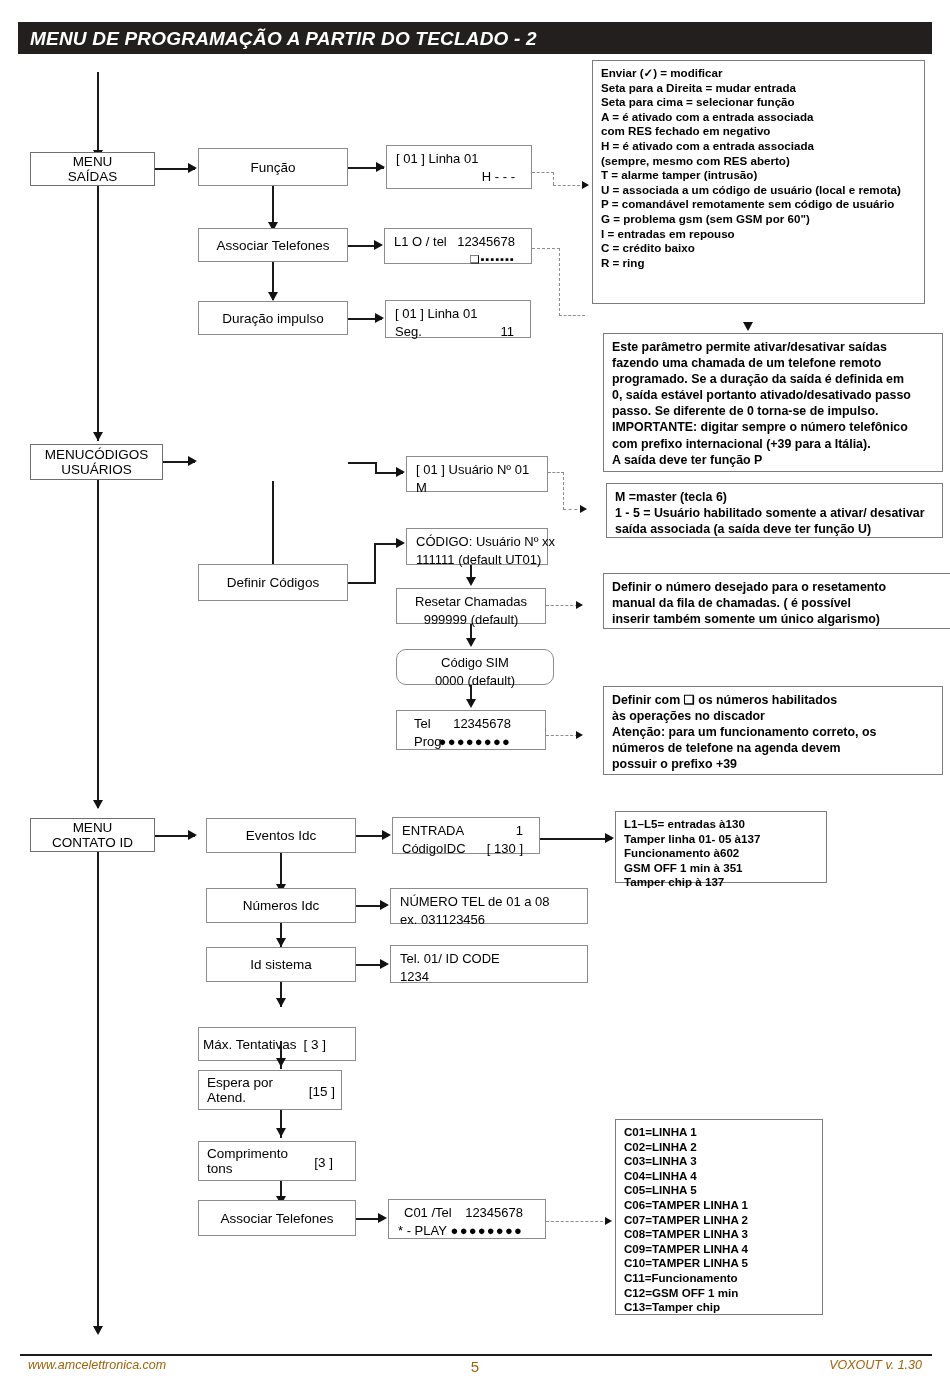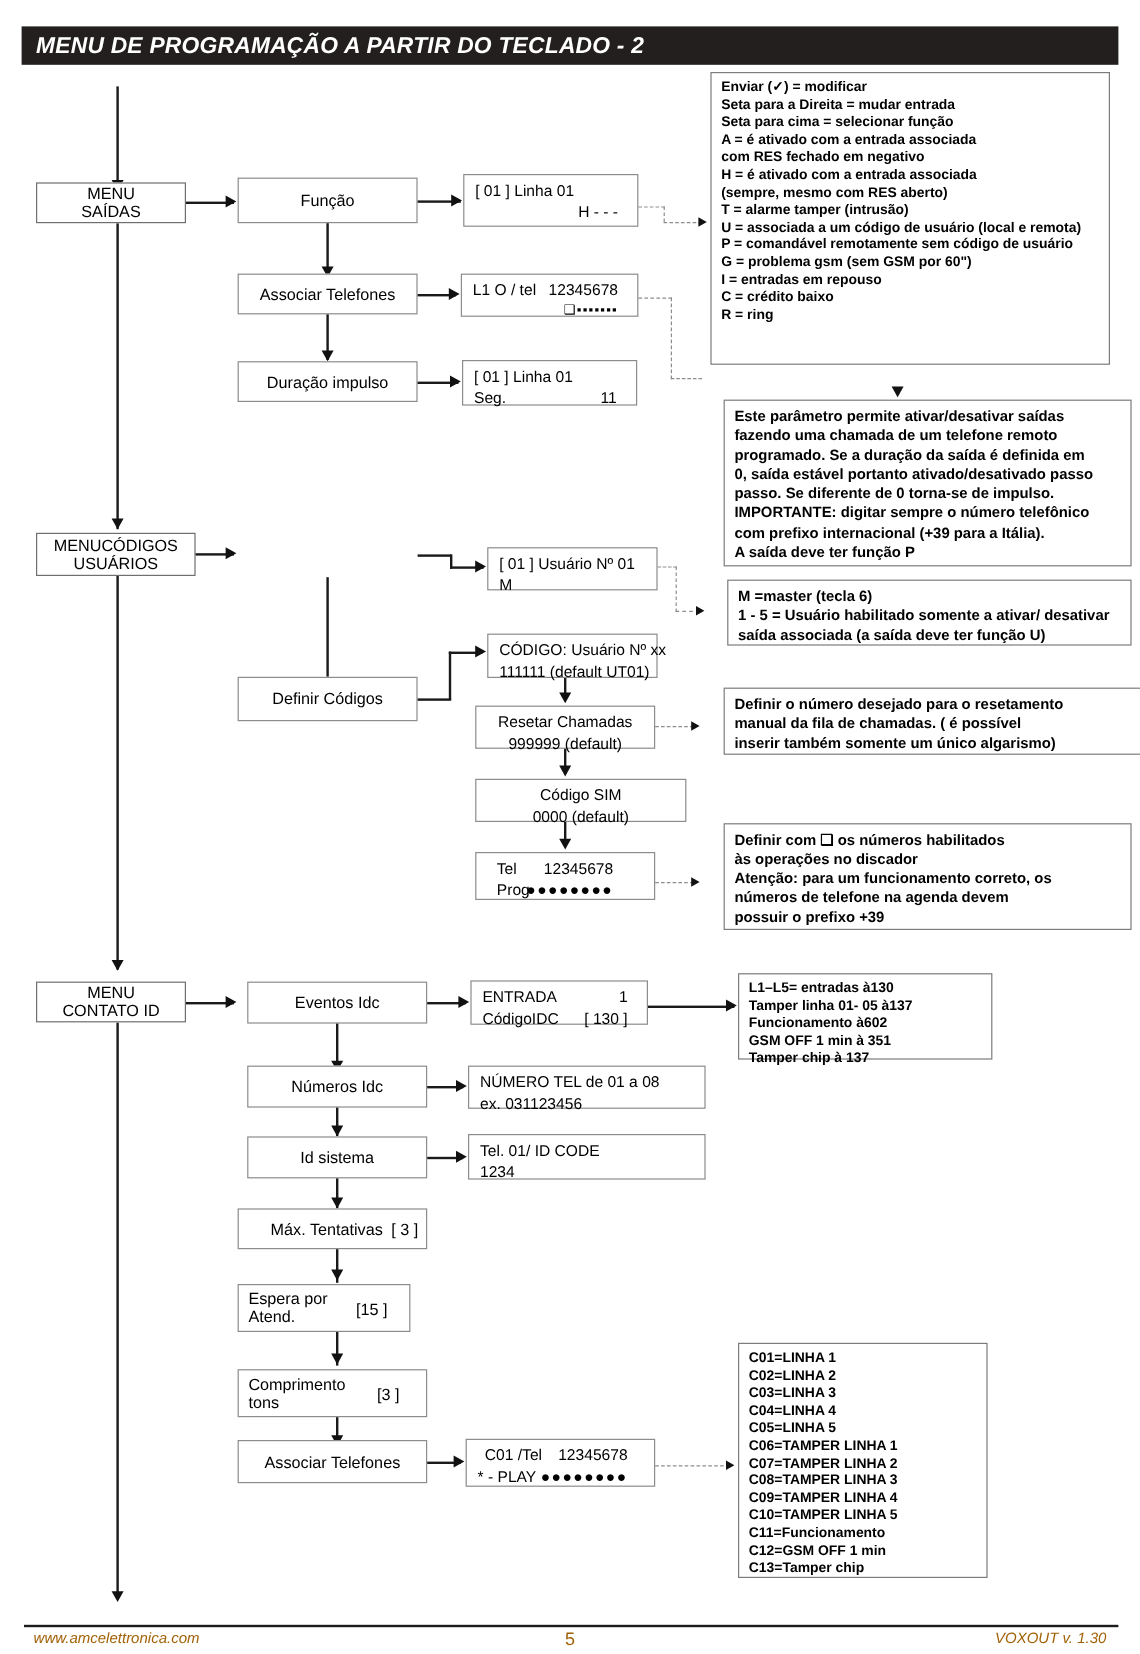--- a/index.html
+++ b/index.html
@@ -9,21 +9,21 @@
   
   .banner{position:absolute;left:18px;top:22px;width:914px;height:32px;background:#231f1e;}
   .banner-title{position:absolute;left:30px;top:27px;width:880px;height:24px;
     font-style:italic;font-weight:bold;font-size:19px;letter-spacing:0.2px;color:#ffffff;
     line-height:24px;white-space:nowrap;}
   .menu-box{position:absolute;border:1px solid #6f6f6f;box-sizing:border-box;background:#fff;
     display:flex;flex-direction:column;align-items:center;justify-content:center;
     font-size:13.5px;line-height:15px;text-align:center;}
   .fn-box{position:absolute;border:1px solid #8c8c8c;box-sizing:border-box;background:#fff;
     display:flex;align-items:center;justify-content:center;font-size:13.5px;text-align:center;}
-  .fn-box.left{justify-content:center;padding-left:20px;}
+  .fn-box.left{justify-content:flex-start;padding-left:4px;margin-top:20px;}
   .lcd{position:absolute;border:1px solid #8c8c8c;box-sizing:border-box;background:#fff;
     font-size:13px;padding:4px 8px 0 9px;line-height:17px;}
   .lcd .row{position:relative;height:18px;white-space:nowrap;}
   .lcd .r{position:absolute;right:8px;top:0;}
   .lcd.ctr{text-align:center;padding-left:0;padding-right:0;}
   .note{position:absolute;border:1px solid #7c7c7c;box-sizing:border-box;background:#fff;
     font-size:11.6px;line-height:14.6px;font-weight:bold;padding:5px 7px 5px 8px;}
   .note.lg{font-size:12.4px;line-height:16.1px;margin-left:18px;}
 
   
@@ -223,21 +223,21 @@
 
   <div class="note lg" style="left:585px;top:573px;width:409px;height:56px;">
     <div>Definir o número desejado para o resetamento</div>
     <div>manual da fila de chamadas. ( é possível</div>
     <div>inserir também somente um único algarismo)</div>
   </div>
 
   <div class="ln vln" style="left:470px;top:624px;height:20px;"></div>
   <div class="arr-d" style="left:466px;top:638px;"></div>
 
-  <div class="lcd ctr" style="left:396px;top:649px;width:176px;height:36px;">
+  <div class="lcd ctr" style="left:396px;top:649px;width:158px;height:36px;border-radius:10px;">
     <div class="row"><span>Código SIM</span></div>
     <div class="row"><span>0000 (default)</span></div>
   </div>
 
   <div class="ln vln" style="left:470px;top:685px;height:20px;"></div>
   <div class="arr-d" style="left:466px;top:699px;"></div>
 
   <div class="lcd" style="left:396px;top:710px;width:150px;height:40px;">
     <div class="row">
       <span style="margin-left:8px;">Tel</span>
@@ -330,21 +330,21 @@
   </div>
 
   <div class="ln vln t2" style="left:280px;top:1041px;height:28px;"></div>
   <div class="arr-d" style="left:276px;top:1058px;"></div>
 
   <div class="fn-box" style="left:198px;top:1070px;width:144px;height:40px;justify-content:flex-start;padding-left:8px;">
     <div style="text-align:left;line-height:15px;">
       <div>Espera por</div>
       <div>Atend.</div>
     </div>
-    <span style="position:absolute;right:18px;top:13px;">[15 ]</span>
+    <span style="position:absolute;right:6px;top:13px;">[15 ]</span>
   </div>
 
   <div class="ln vln t2" style="left:280px;top:1110px;height:28px;"></div>
   <div class="arr-d" style="left:276px;top:1128px;"></div>
 
   <div class="fn-box" style="left:198px;top:1141px;width:158px;height:40px;justify-content:flex-start;padding-left:8px;">
     <div style="text-align:left;line-height:15px;">
       <div>Comprimento</div>
       <div>tons</div>
     </div>

